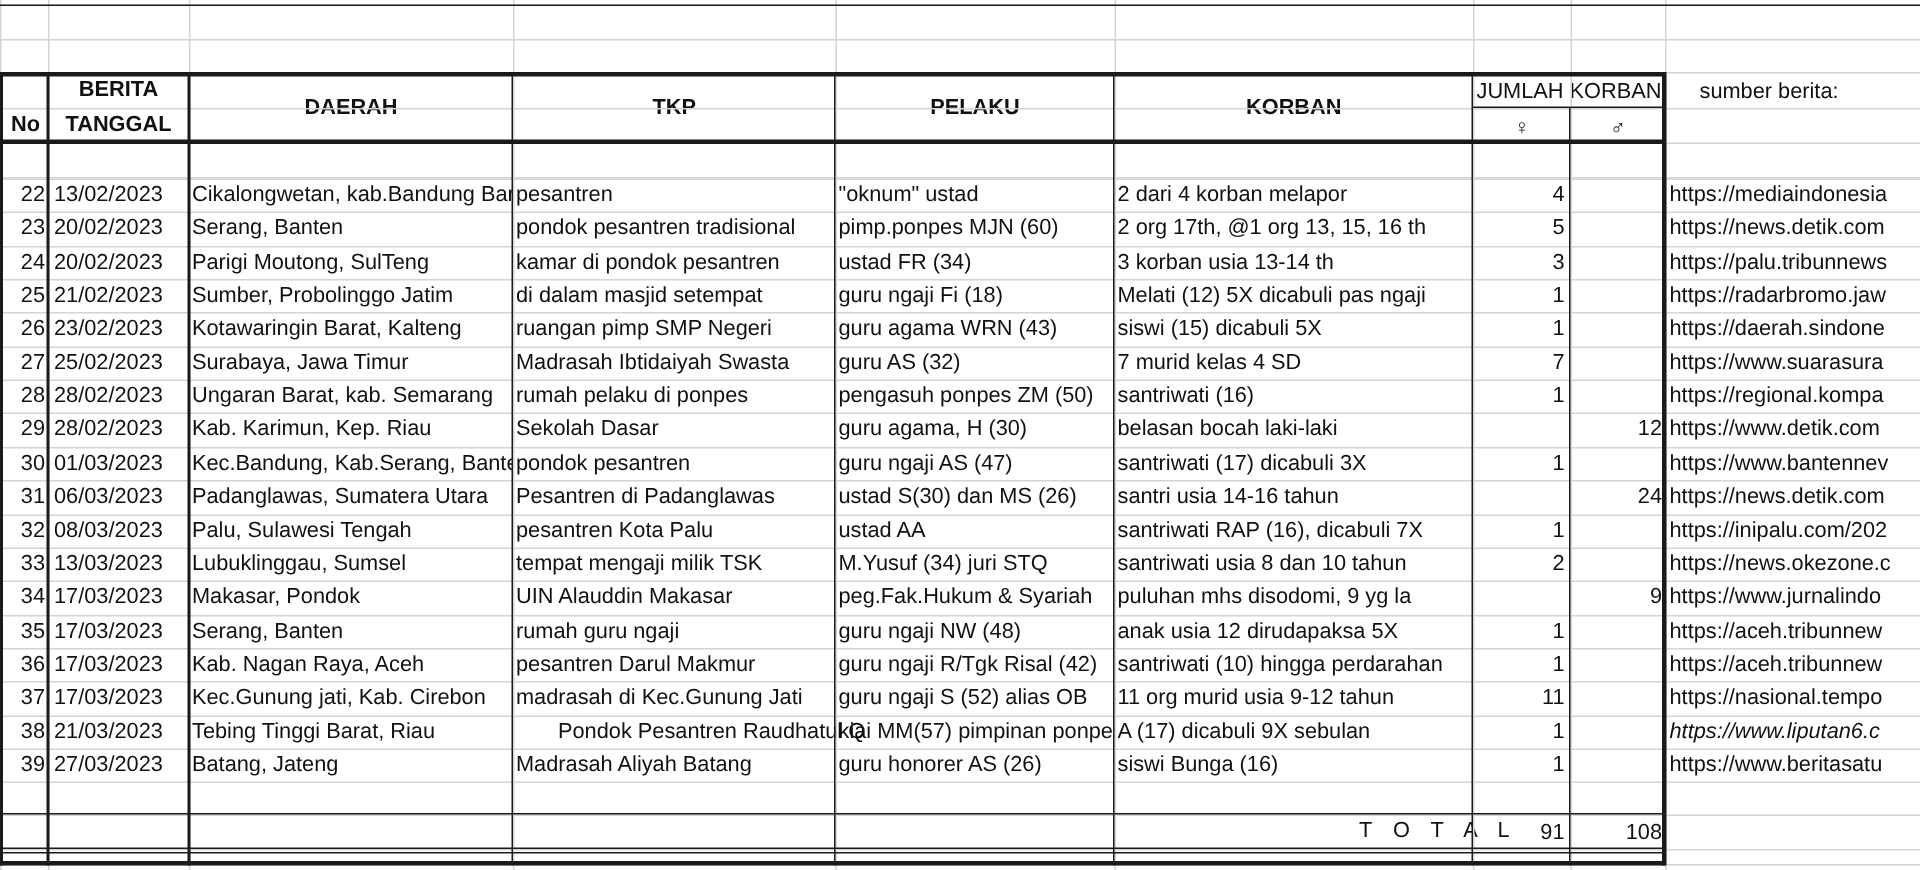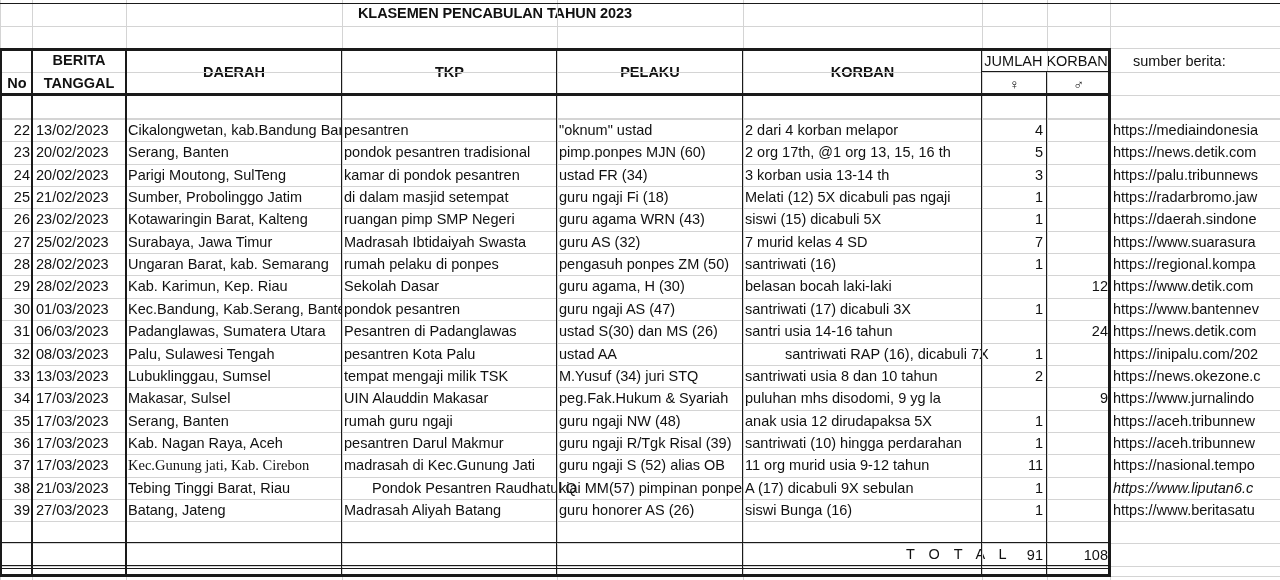--- a/index.html
+++ b/index.html
@@ -15,21 +15,20 @@
   .num { text-align:right; }
   .bl { position:absolute; background:#1a1a1a; }
   .total-label { position:absolute; font-size:14.5px; letter-spacing:5px; }
   .sumber { position:absolute; font-size:14.5px; }
 </style>
 </head>
 <body>
 
 <div class="sheet" id="sheet">
 
-  <div class="title">KLASEMEN PENCABULAN TAHUN 2023</div>
 
   <div class="hdr" style="left:2px;top:75px;width:30px;">No</div>
   <div class="hdr" style="left:32px;top:52px;width:94px;">BERITA</div>
   <div class="hdr" style="left:32px;top:75px;width:94px;">TANGGAL</div>
   <div class="hdr" style="left:126px;top:64px;width:216px;">DAERAH</div>
   <div class="hdr" style="left:342px;top:64px;width:215px;">TKP</div>
   <div class="hdr" style="left:557px;top:64px;width:186px;">PELAKU</div>
   <div class="hdr" style="left:743px;top:64px;width:239px;">KORBAN</div>
   <div class="hdr" style="left:982px;top:53px;width:128px;font-weight:normal;">JUMLAH KORBAN</div>
   <div class="hdr" style="left:982px;top:76px;width:65px;font-size:14px;">♀</div>
@@ -125,63 +124,63 @@
       <div class="cell" style="left:559px;top:320px;width:184px;">ustad S(30) dan MS (26)</div>
       <div class="cell" style="left:745px;top:320px;width:237px;">santri usia 14-16 tahun</div>
       <div class="cell num" style="left:982px;top:320px;width:61px;"></div>
       <div class="cell num" style="left:1047px;top:320px;width:61px;">24</div>
       <div class="cell" style="left:1113px;top:320px;width:167px;">https://news.detik.com</div>
       <div class="cell num" style="left:2px;top:343px;width:28px;">32</div>
       <div class="cell" style="left:36px;top:343px;width:90px;">08/03/2023</div>
       <div class="cell" style="left:128px;top:343px;width:214px;">Palu, Sulawesi Tengah</div>
       <div class="cell" style="left:344px;top:343px;width:213px;">pesantren Kota Palu</div>
       <div class="cell" style="left:559px;top:343px;width:184px;">ustad AA</div>
-      <div class="cell" style="left:745px;top:343px;width:237px;padding-left:40px;">santriwati RAP (16), dicabuli 7X</div>
+      <div class="cell" style="left:745px;top:343px;width:237px;">santriwati RAP (16), dicabuli 7X</div>
       <div class="cell num" style="left:982px;top:343px;width:61px;">1</div>
       <div class="cell num" style="left:1047px;top:343px;width:61px;"></div>
       <div class="cell" style="left:1113px;top:343px;width:167px;">https://inipalu.com/202</div>
       <div class="cell num" style="left:2px;top:365px;width:28px;">33</div>
       <div class="cell" style="left:36px;top:365px;width:90px;">13/03/2023</div>
       <div class="cell" style="left:128px;top:365px;width:214px;">Lubuklinggau, Sumsel</div>
       <div class="cell" style="left:344px;top:365px;width:213px;">tempat mengaji milik TSK</div>
       <div class="cell" style="left:559px;top:365px;width:184px;">M.Yusuf (34) juri STQ</div>
       <div class="cell" style="left:745px;top:365px;width:237px;">santriwati usia 8 dan 10 tahun</div>
       <div class="cell num" style="left:982px;top:365px;width:61px;">2</div>
       <div class="cell num" style="left:1047px;top:365px;width:61px;"></div>
       <div class="cell" style="left:1113px;top:365px;width:167px;">https://news.okezone.c</div>
       <div class="cell num" style="left:2px;top:387px;width:28px;">34</div>
       <div class="cell" style="left:36px;top:387px;width:90px;">17/03/2023</div>
-      <div class="cell" style="left:128px;top:387px;width:214px;">Makasar, Sulsel</div>
+      <div class="cell" style="left:128px;top:387px;width:214px;">Makasar, Pondok</div>
       <div class="cell" style="left:344px;top:387px;width:213px;">UIN Alauddin Makasar</div>
       <div class="cell" style="left:559px;top:387px;width:184px;">peg.Fak.Hukum &amp; Syariah</div>
       <div class="cell" style="left:745px;top:387px;width:196px;">puluhan mhs disodomi, 9 yg lapor</div>
       <div class="cell num" style="left:982px;top:387px;width:61px;"></div>
       <div class="cell num" style="left:1047px;top:387px;width:61px;">9</div>
       <div class="cell" style="left:1113px;top:387px;width:167px;">https://www.jurnalindo</div>
       <div class="cell num" style="left:2px;top:410px;width:28px;">35</div>
       <div class="cell" style="left:36px;top:410px;width:90px;">17/03/2023</div>
       <div class="cell" style="left:128px;top:410px;width:214px;">Serang, Banten</div>
       <div class="cell" style="left:344px;top:410px;width:213px;">rumah guru ngaji</div>
       <div class="cell" style="left:559px;top:410px;width:184px;">guru ngaji NW (48)</div>
       <div class="cell" style="left:745px;top:410px;width:237px;">anak usia 12 dirudapaksa 5X</div>
       <div class="cell num" style="left:982px;top:410px;width:61px;">1</div>
       <div class="cell num" style="left:1047px;top:410px;width:61px;"></div>
       <div class="cell" style="left:1113px;top:410px;width:167px;">https://aceh.tribunnew</div>
       <div class="cell num" style="left:2px;top:432px;width:28px;">36</div>
       <div class="cell" style="left:36px;top:432px;width:90px;">17/03/2023</div>
       <div class="cell" style="left:128px;top:432px;width:214px;">Kab. Nagan Raya, Aceh</div>
       <div class="cell" style="left:344px;top:432px;width:213px;">pesantren Darul Makmur</div>
-      <div class="cell" style="left:559px;top:432px;width:184px;">guru ngaji R/Tgk Risal (39)</div>
+      <div class="cell" style="left:559px;top:432px;width:184px;">guru ngaji R/Tgk Risal (42)</div>
       <div class="cell" style="left:745px;top:432px;width:237px;">santriwati (10) hingga perdarahan</div>
       <div class="cell num" style="left:982px;top:432px;width:61px;">1</div>
       <div class="cell num" style="left:1047px;top:432px;width:61px;"></div>
       <div class="cell" style="left:1113px;top:432px;width:167px;">https://aceh.tribunnew</div>
       <div class="cell num" style="left:2px;top:454px;width:28px;">37</div>
       <div class="cell" style="left:36px;top:454px;width:90px;">17/03/2023</div>
-      <div class="cell" style="left:128px;top:454px;width:214px;font-family:Liberation Serif, serif;">Kec.Gunung jati, Kab. Cirebon</div>
+      <div class="cell" style="left:128px;top:454px;width:214px;">Kec.Gunung jati, Kab. Cirebon</div>
       <div class="cell" style="left:344px;top:454px;width:213px;">madrasah di Kec.Gunung Jati</div>
       <div class="cell" style="left:559px;top:454px;width:184px;">guru ngaji S (52) alias OB</div>
       <div class="cell" style="left:745px;top:454px;width:237px;">11 org murid usia 9-12 tahun</div>
       <div class="cell num" style="left:982px;top:454px;width:61px;">11</div>
       <div class="cell num" style="left:1047px;top:454px;width:61px;"></div>
       <div class="cell" style="left:1113px;top:454px;width:167px;">https://nasional.tempo</div>
       <div class="cell num" style="left:2px;top:477px;width:28px;">38</div>
       <div class="cell" style="left:36px;top:477px;width:90px;">21/03/2023</div>
       <div class="cell" style="left:128px;top:477px;width:214px;">Tebing Tinggi Barat, Riau</div>
       <div class="cell" style="left:344px;top:477px;width:210px;padding-left:28px;">Pondok Pesantren Raudhatul Q</div>

